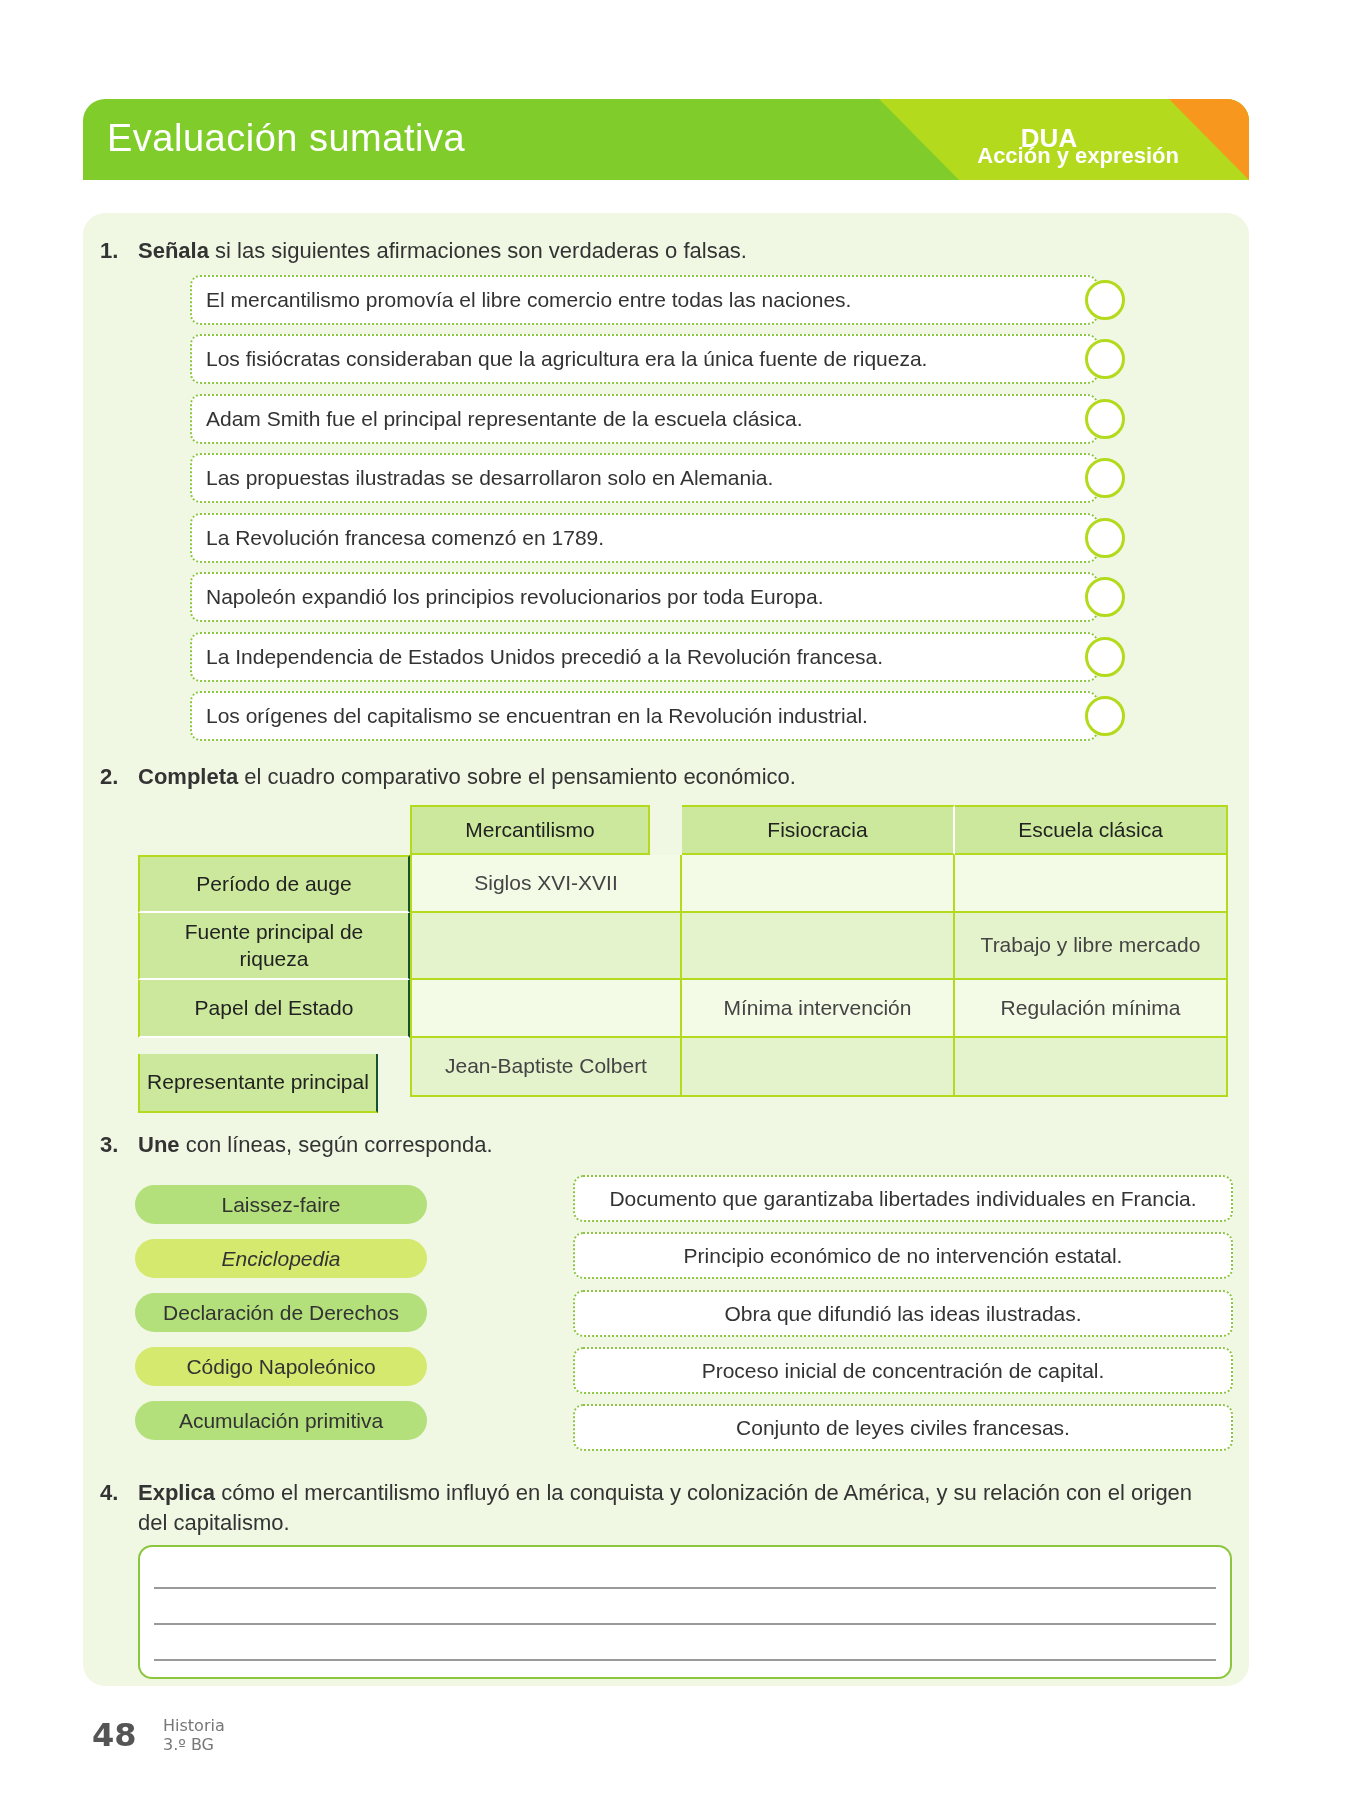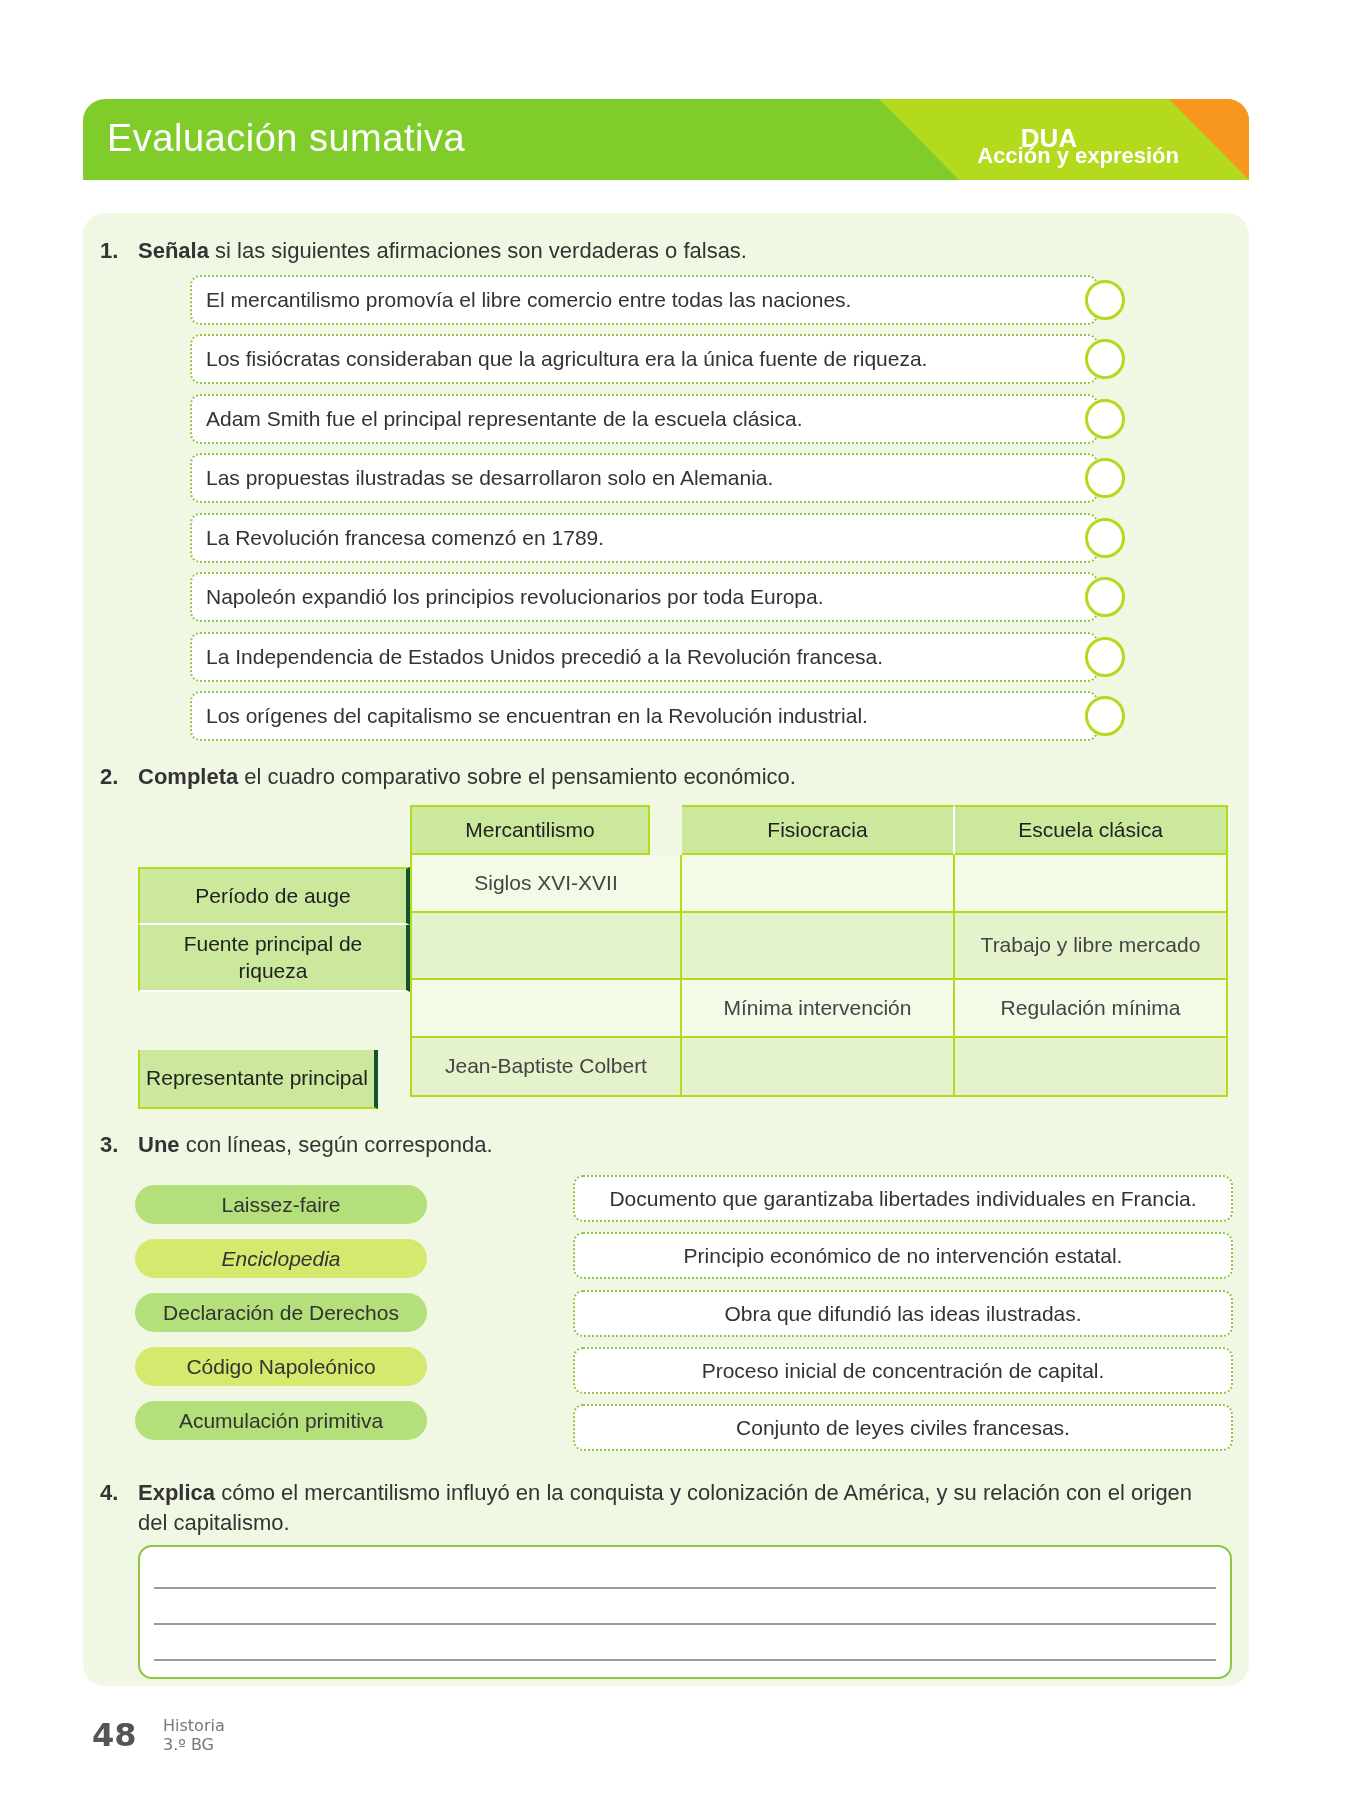--- a/index.html
+++ b/index.html
@@ -22,21 +22,21 @@
 
   .stmt { position: absolute; left: 190px; width: 908px; height: 50px; background: #ffffff; border: 2px dotted #8cc63f; border-radius: 10px; font-size: 21px; line-height: 46px; padding-left: 14px; color: #333; white-space: nowrap; }
   .circle { position: absolute; left: 1085px; width: 40px; height: 40px; border-radius: 50%; border: 3px solid #b3da1c; background: #ffffff; }
 
   .tbl { position: absolute; left: 138px; top: 805px; width: 1090px; height: 292px; }
   .cell { position: absolute; display: flex; align-items: center; justify-content: center; text-align: center; font-size: 21px; border-right: 2px solid #b3da1c; border-bottom: 2px solid #b3da1c; line-height: 1.25; }
   .cell.hdr { background: #cbe89c; color: #222; }
   .cell.rowh { background: #cbe89c; color: #222; }
   .cell.light { background: #f3fae6; color: #444; }
   .cell.mid { background: #e4f3cc; color: #444; }
-  .cell.rowh { border-right: 4px solid #14532d; border-bottom: 2px solid #ffffff; margin-top: 12px; }
+  .cell.rowh { border-right: 2px solid #14532d; border-bottom: 2px solid #ffffff; }
 
   .pill { position: absolute; left: 135px; width: 292px; height: 39px; border-radius: 20px; font-size: 21px; line-height: 39px; text-align: center; color: #333; }
   .pill.g { background: #b3e07a; }
   .pill.y { background: #d4e96e; }
   .pill.it { font-style: italic; }
 
   .mbox { position: absolute; left: 573px; width: 660px; height: 47px; background: #ffffff; border: 2px dotted #8cc63f; border-radius: 10px; font-size: 21px; line-height: 43px; text-align: center; color: #333; white-space: nowrap; }
 
   .answer { position: absolute; left: 138px; top: 1545px; width: 1094px; height: 134px; background: #ffffff; border: 2px solid #8cc63f; border-radius: 14px; }
   .answer .line { position: absolute; left: 14px; right: 14px; height: 2px; background: #9a9a9a; }
@@ -102,25 +102,26 @@
   <div class="cell light" style="left:544px; top:50px; width:273px; height:58px;"></div>
   <div class="cell light" style="left:817px; top:50px; width:273px; height:58px;"></div>
 
   <div class="cell rowh" style="left:0; top:108px; width:272px; height:67px; border-left:2px solid #b3da1c; flex-direction:column;">
       <span style="display:block; width:190px;">Fuente principal de riqueza</span>
     </div>
   <div class="cell mid" style="left:272px; top:108px; width:272px; height:67px; border-left:2px solid #b3da1c;"></div>
   <div class="cell mid" style="left:544px; top:108px; width:273px; height:67px;"></div>
   <div class="cell mid" style="left:817px; top:108px; width:273px; height:67px;">Trabajo y libre mercado</div>
 
+  <div class="cell rowh" style="left:0; top:175px; width:272px; height:58px; border-left:2px solid #b3da1c;">Papel del Estado</div>
   <div class="cell light" style="left:272px; top:175px; width:272px; height:58px; border-left:2px solid #b3da1c;"></div>
   <div class="cell light" style="left:544px; top:175px; width:273px; height:58px;">Mínima intervención</div>
   <div class="cell light" style="left:817px; top:175px; width:273px; height:58px;">Regulación mínima</div>
 
-  <div class="cell rowh" style="left:0; top:233px; width:240px; height:59px; border-left:2px solid #b3da1c; border-bottom:2px solid #b3da1c;">Representante principal</div>
+  <div class="cell rowh" style="left:0; top:249px; width:240px; height:59px; border-left:2px solid #b3da1c; border-bottom:2px solid #b3da1c;">Representante principal</div>
   <div class="cell mid" style="left:272px; top:233px; width:272px; height:59px; border-left:2px solid #b3da1c;">Jean-Baptiste Colbert</div>
   <div class="cell mid" style="left:544px; top:233px; width:273px; height:59px;"></div>
   <div class="cell mid" style="left:817px; top:233px; width:273px; height:59px;"></div>
 </div>
 
 <div class="q-title" style="left:100px; top:1132px;">
   <span class="num">3.</span>
   <span class="body"><b>Une</b><span> con líneas, según corresponda.</span></span>
 </div>
 

